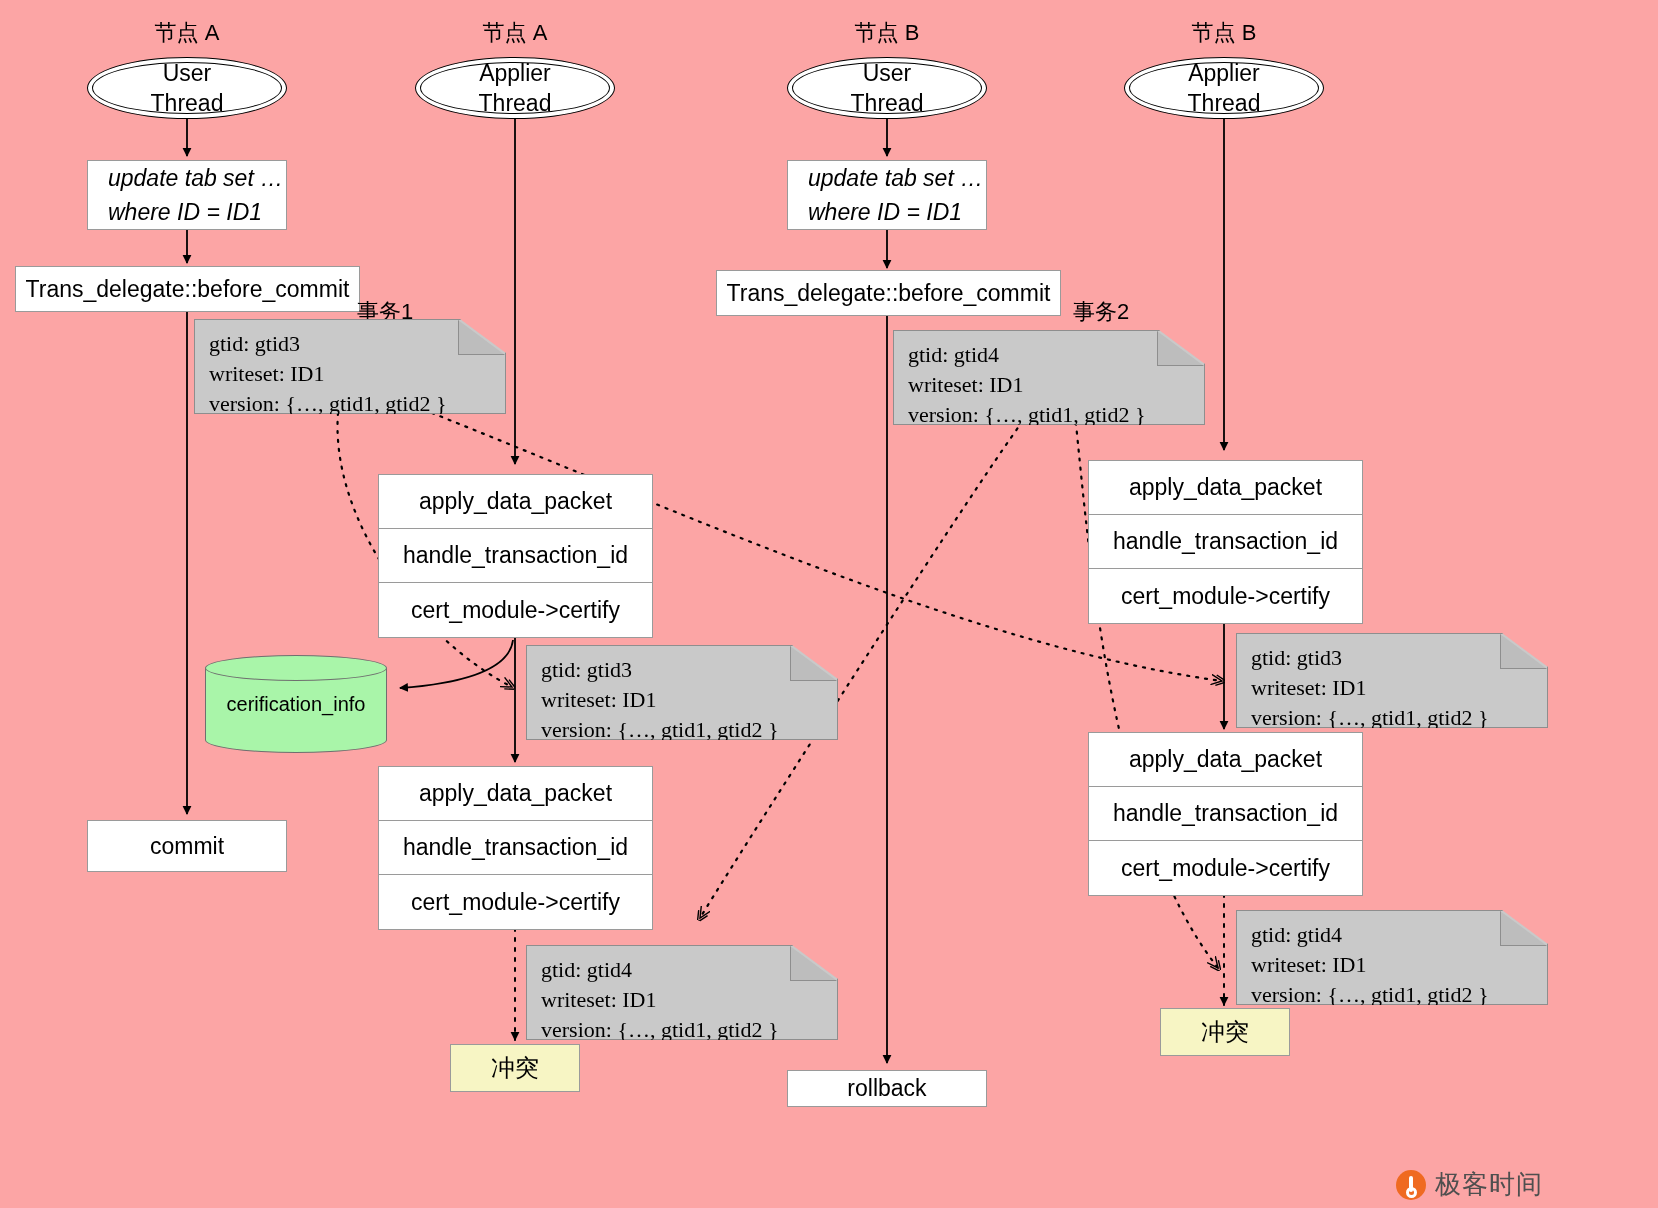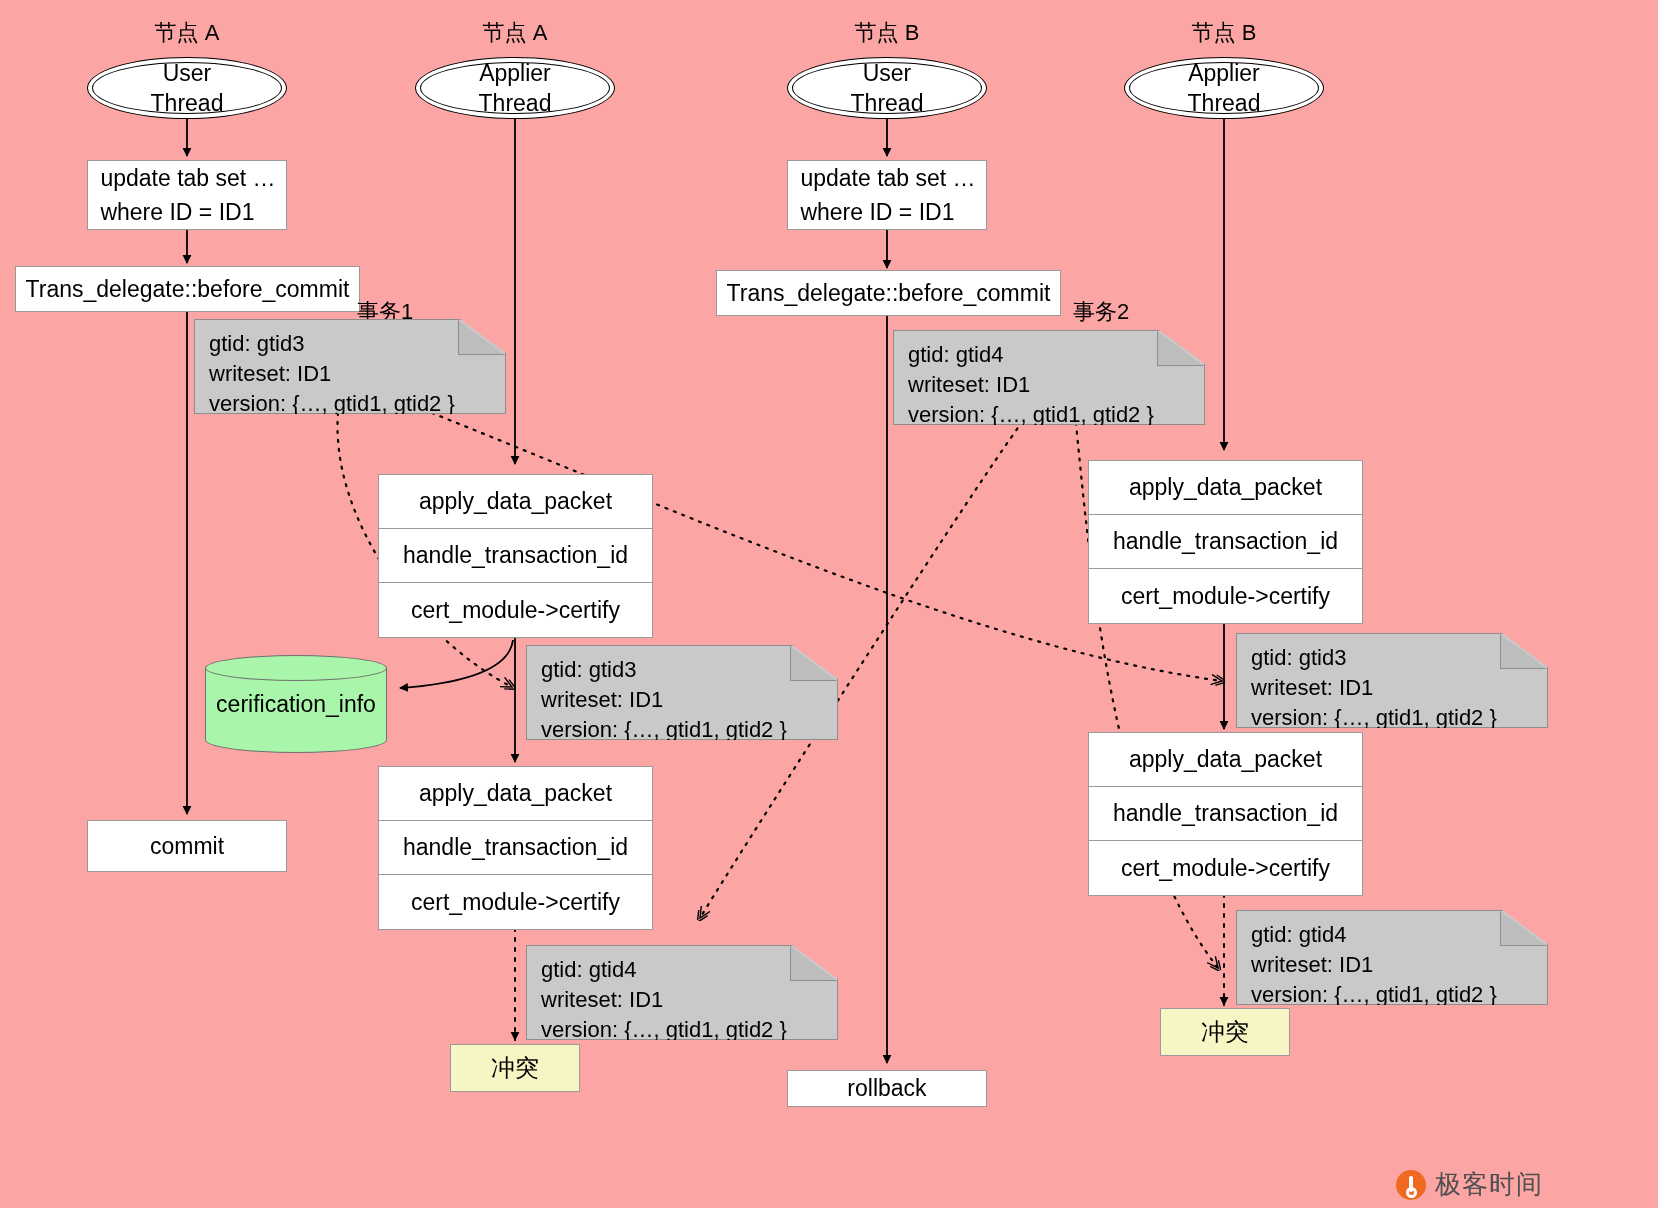--- a/index.html
+++ b/index.html
@@ -68,24 +68,25 @@
     border: 1.5px solid #9a9a9a;
     background: #ffffff;
     display: flex;
     align-items: center;
     justify-content: center;
     font-size: 23px;
     color: #000000;
     text-align: center;
   }
   .pbox.left-align {
-    justify-content: center;
-    padding-left: 2px;
+    justify-content: flex-start;
+    padding-left: 20px;
     text-align: left;
     line-height: 34px;
+    font-style: italic;
   }
   .pbox-line { display: block; }
   
   .stack {
     border: 1.5px solid #9a9a9a;
     background: #ffffff;
   }
   .stack-row {
     height: 54px;
     display: flex;
@@ -113,21 +114,21 @@
     position: absolute;
     top: 0;
     right: 0;
     width: 46px;
     height: 34px;
     background: #bdbdbd;
     border-left: 1.2px solid #8e8e8e;
     border-bottom: 1.2px solid #8e8e8e;
     clip-path: polygon(0 0, 100% 100%, 0 100%);
   }
-  .note-line { display: block; white-space: nowrap; }
+  .note-line { display: block; white-space: nowrap; font-family: Liberation Serif, serif; }
   
   .note-caption {
     position: absolute;
     font-size: 22px;
     color: #000000;
     white-space: nowrap;
   }
   
   .cyl {
     position: absolute;
@@ -149,21 +150,21 @@
     box-sizing: border-box;
   }
   .cyl-top { top: 0; }
   .cyl-bot { bottom: 0; }
   .cyl-text {
     position: absolute;
     left: 0; right: 0; top: 0; bottom: 0;
     display: flex;
     align-items: center;
     justify-content: center;
-    font-size: 23px;
+    font-size: 20px;
     color: #000000;
     z-index: 3;
   }
   
   .ybox {
     position: absolute;
     background: #f7f5c4;
     border: 1.5px solid #9a9a9a;
     display: flex;
     align-items: center;

